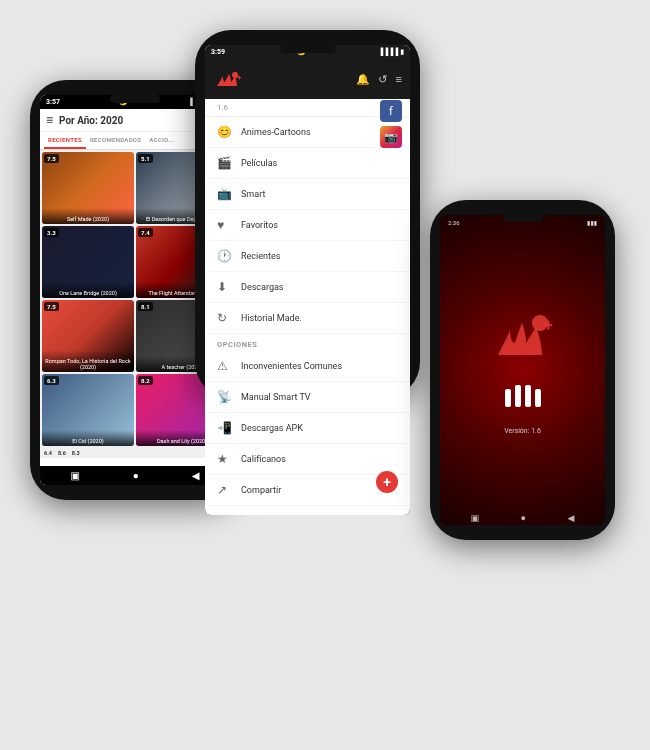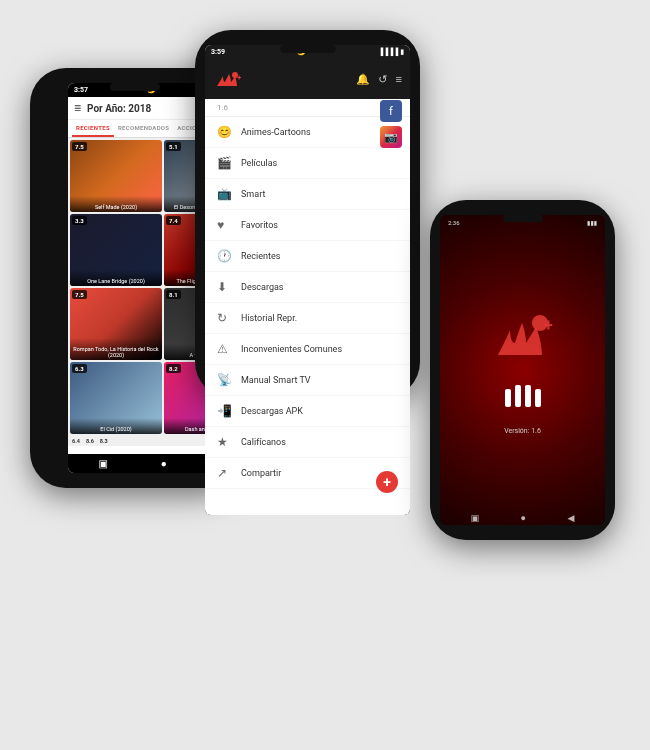--- a/index.html
+++ b/index.html
@@ -26,23 +26,22 @@
       overflow: hidden;
       background: #fff;
       position: relative;
     }
 
     
     .phone-left {
       width: 210px;
       height: 420px;
       left: 30px;
-      top: 68px;
+      top: 80px;
       z-index: 2;
-      padding-left: 28px;
     }
     .phone-left .phone-screen {
       width: 190px;
       height: 390px;
       margin: 15px 10px;
       border-radius: 6px;
     }
     .phone-left .notch {
       position: absolute;
       top: 15px;
@@ -403,21 +402,21 @@
       <span>🌙</span>
       <div class="icons">
         <span>▐▐▐</span>
         <span>WiFi</span>
         <span>▮</span>
       </div>
     </div>
 
     <div class="app-header-left">
       <span class="hamburger">≡</span>
-      <span class="header-title">Por Año: 2018</span>
+      <span class="header-title">Por Año: 2020</span>
       <span class="search-icon-small">○</span>
     </div>
 
     <div class="tabs-row">
       <span class="tab-item active">RECIENTES</span>
       <span class="tab-item">RECOMENDADOS</span>
       <span class="tab-item">ACCIO...</span>
     </div>
 
     <div class="movie-grid">
@@ -531,23 +530,24 @@
       <div class="menu-item">
         <span class="menu-icon">🕐</span>
         <span class="menu-label">Recientes</span>
       </div>
       <div class="menu-item">
         <span class="menu-icon">⬇</span>
         <span class="menu-label">Descargas</span>
       </div>
       <div class="menu-item">
         <span class="menu-icon">↻</span>
-        <span class="menu-label">Historial Repr.</span>
-      </div>
-
+        <span class="menu-label">Historial Made.</span>
+      </div>
+
+      <div class="section-header">Opciones</div>
 
       <div class="menu-item">
         <span class="menu-icon">⚠</span>
         <span class="menu-label">Inconvenientes Comunes</span>
       </div>
       <div class="menu-item">
         <span class="menu-icon">📡</span>
         <span class="menu-label">Manual Smart TV</span>
       </div>
       <div class="menu-item">

